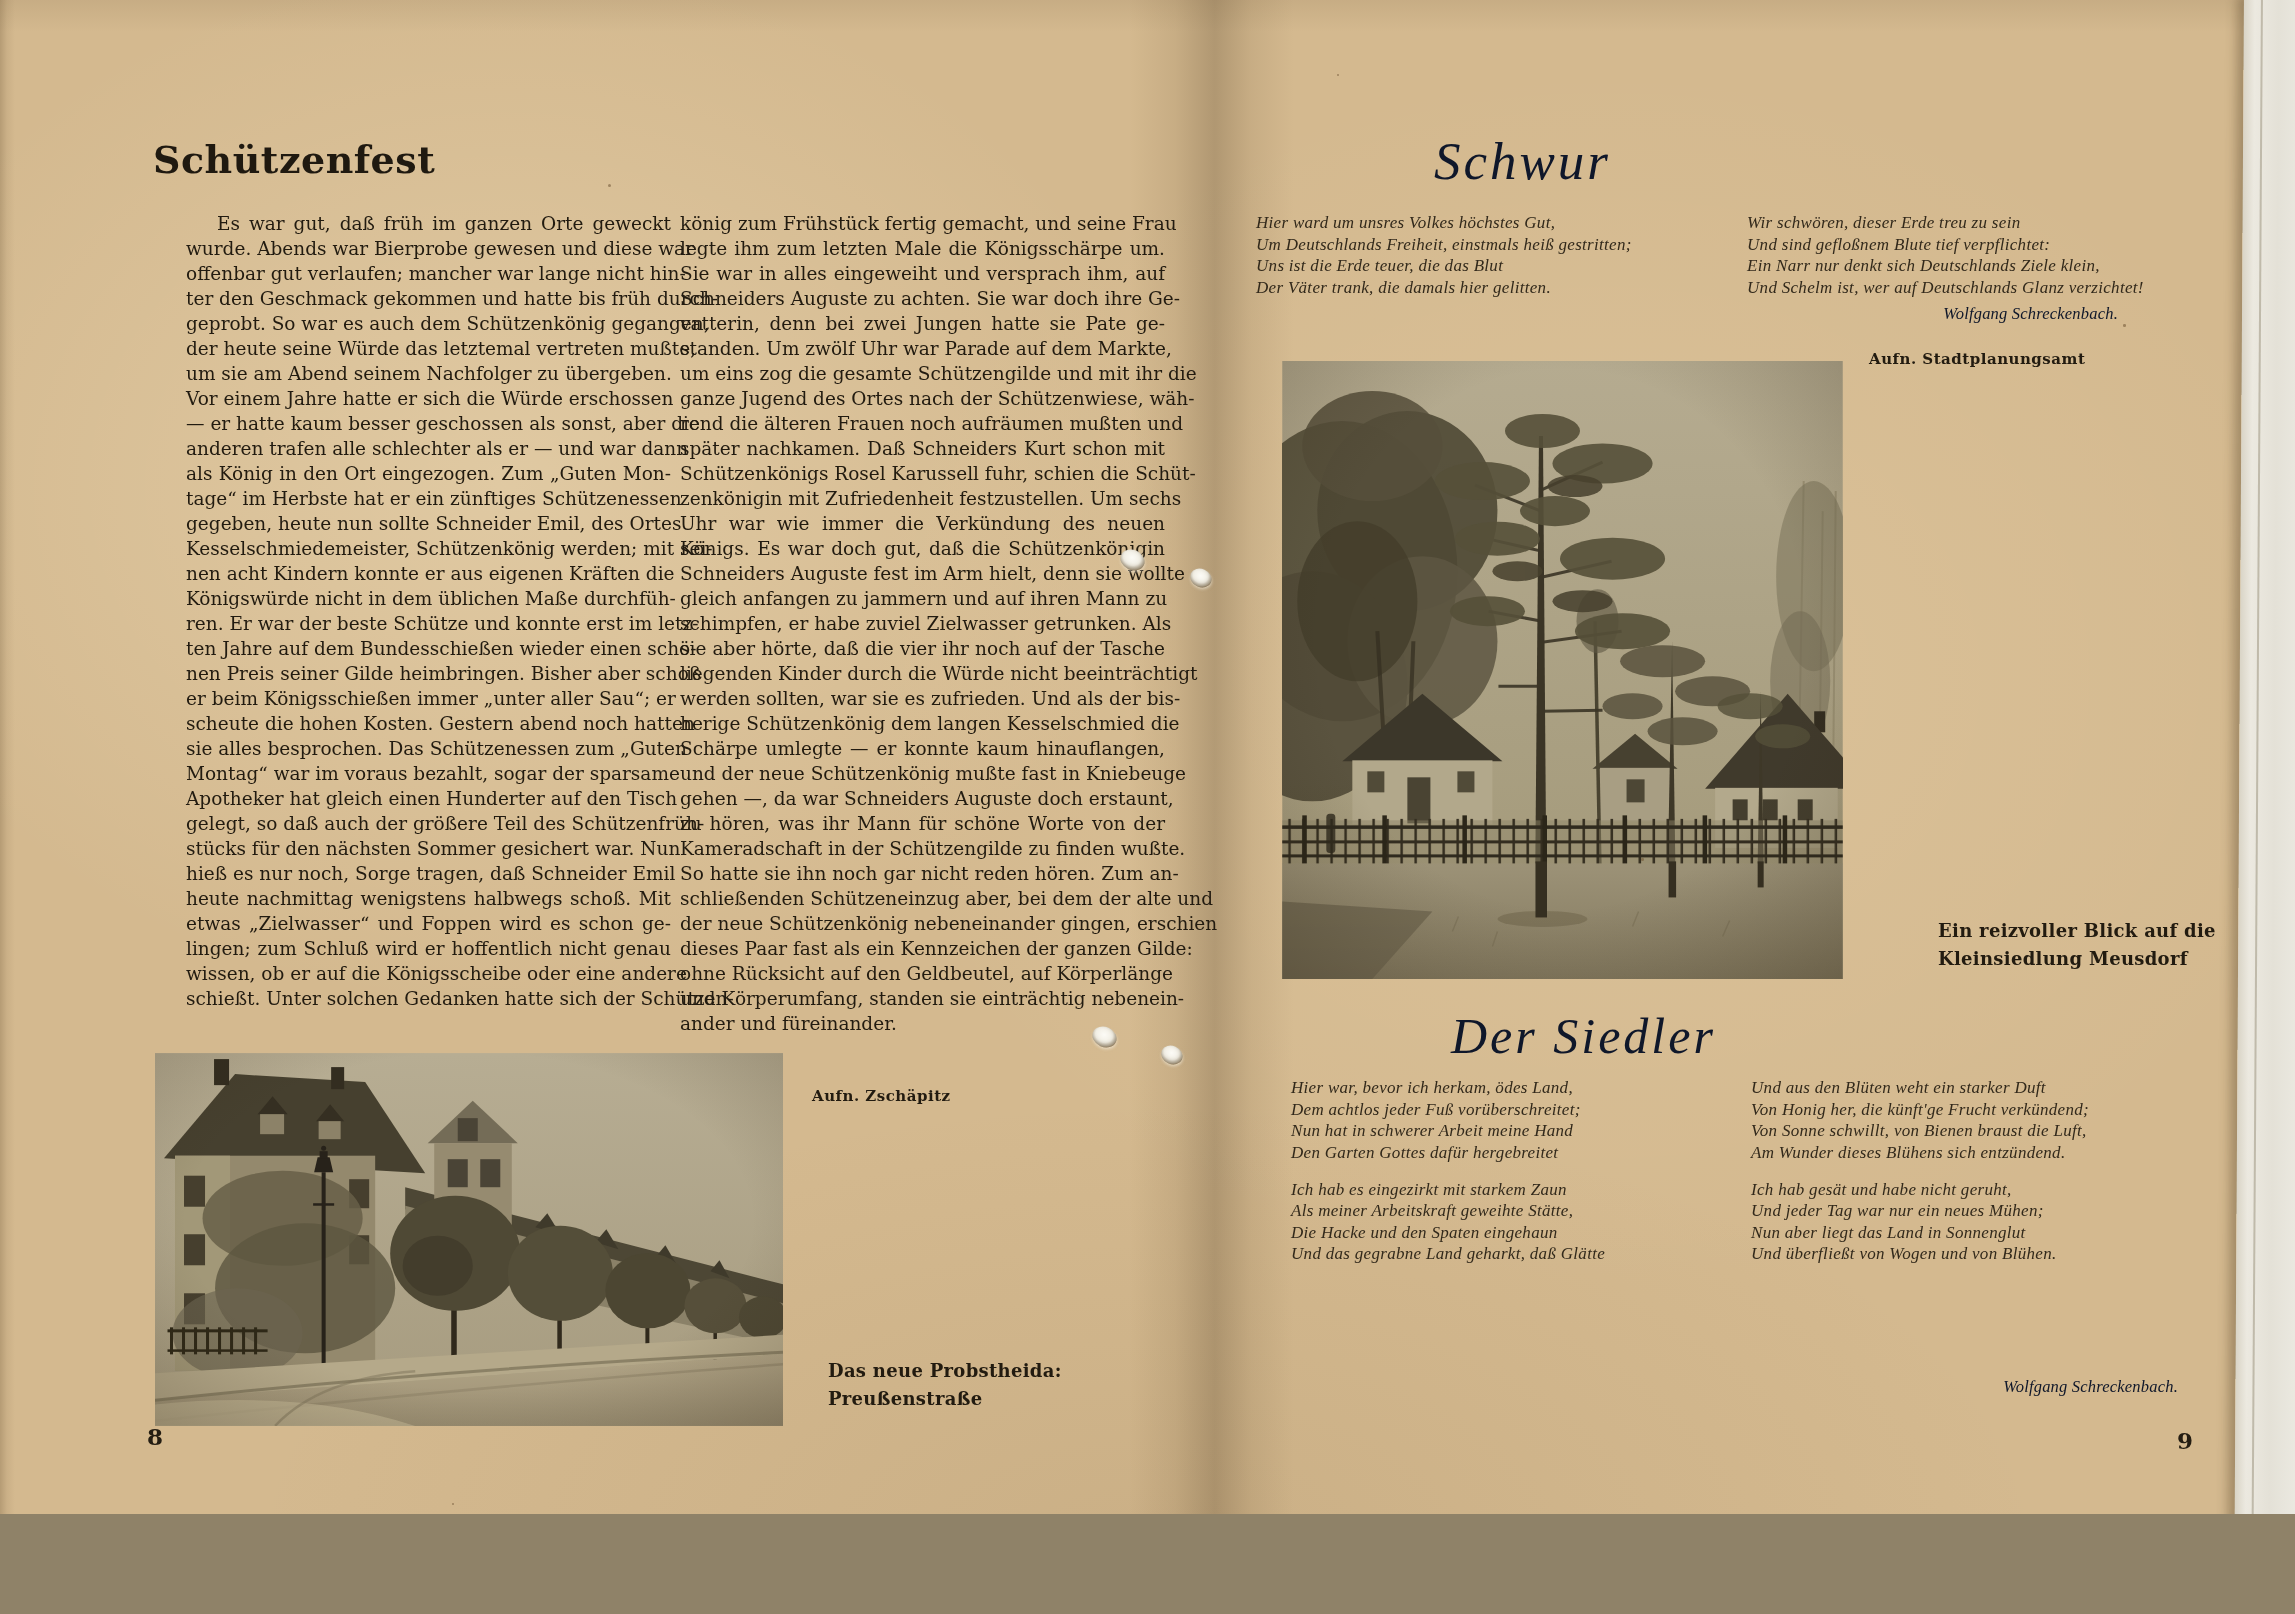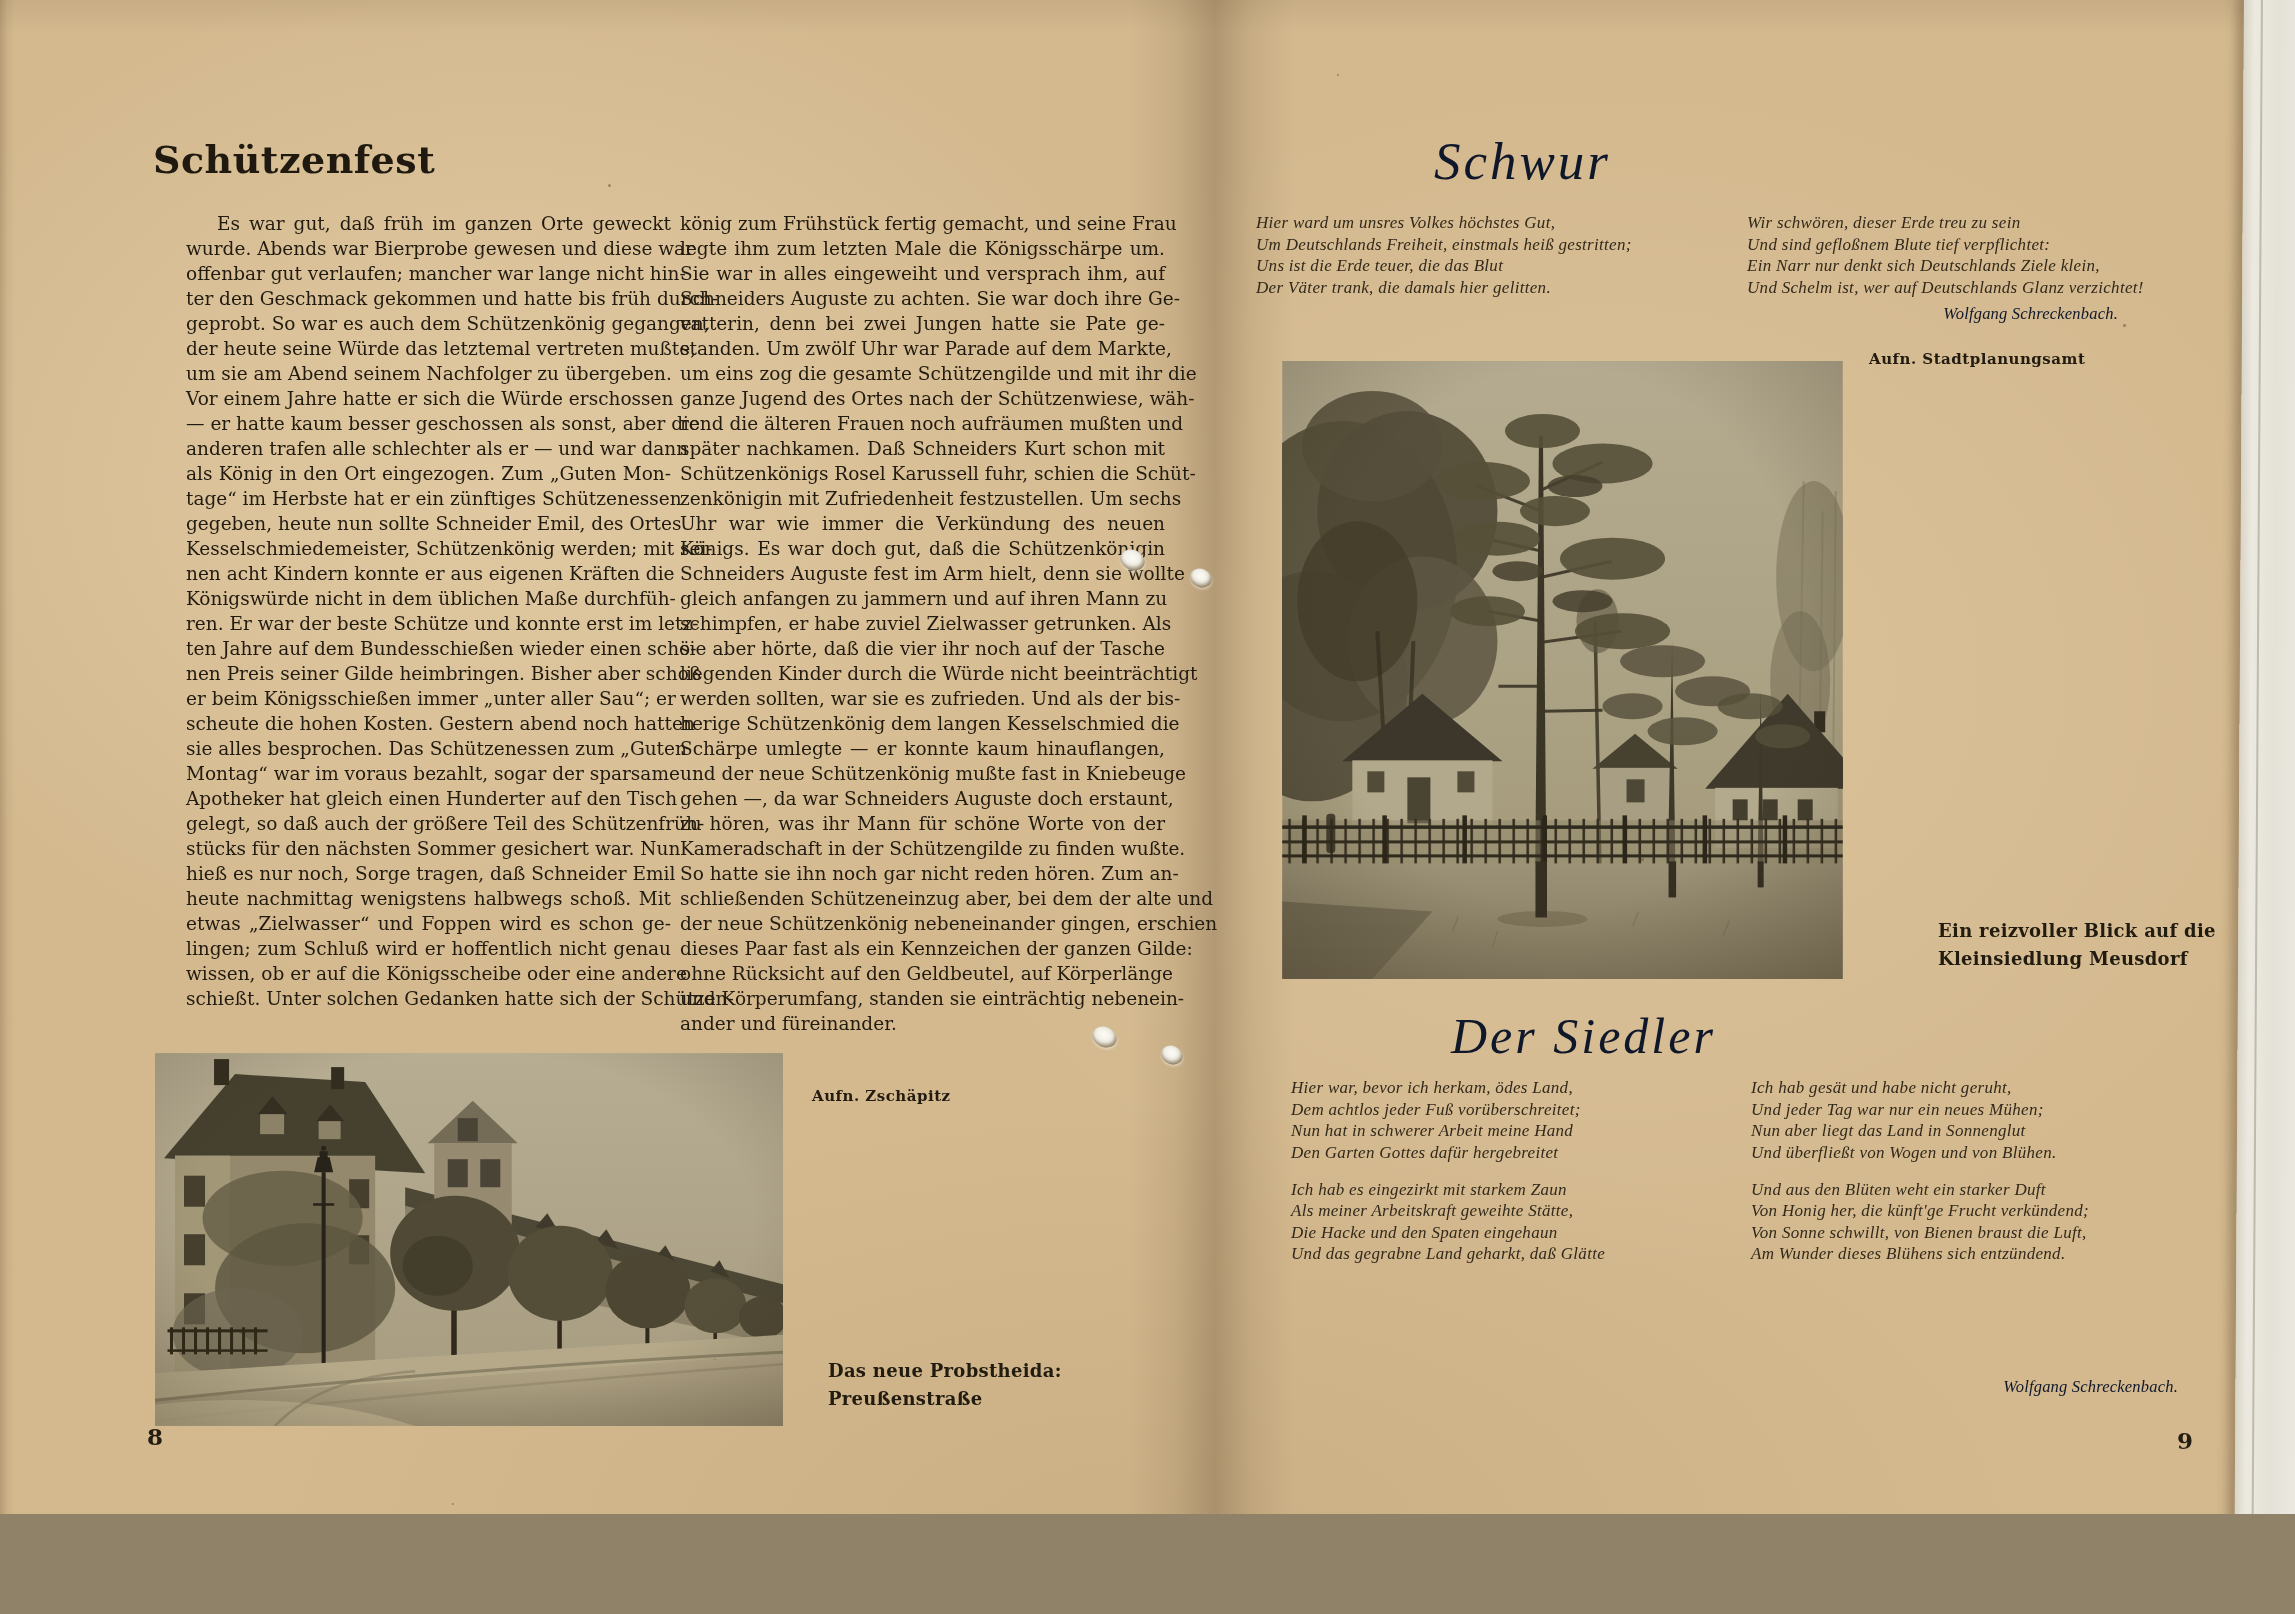--- a/index.html
+++ b/index.html
@@ -413,30 +413,30 @@
         <div class="stanza" data-name="stanza">
           <div class="line" data-name="poem-line">Ich hab es eingezirkt mit starkem Zaun</div>
           <div class="line" data-name="poem-line">Als meiner Arbeitskraft geweihte Stätte,</div>
           <div class="line" data-name="poem-line">Die Hacke und den Spaten eingehaun</div>
           <div class="line" data-name="poem-line">Und das gegrabne Land geharkt, daß Glätte</div>
         </div>
       </div>
 
     <div class="abs poem" style="left:1751px;top:1077px;width:501px;" data-name="poem-siedler-column-right">
         <div class="stanza" data-name="stanza">
+          <div class="line" data-name="poem-line">Und aus den Blüten weht ein starker Duft</div>
+          <div class="line" data-name="poem-line">Von Honig her, die künft'ge Frucht verkündend;</div>
+          <div class="line" data-name="poem-line">Von Sonne schwillt, von Bienen braust die Luft,</div>
+          <div class="line" data-name="poem-line">Am Wunder dieses Blühens sich entzündend.</div>
+        </div>
+        <div class="stanza" data-name="stanza">
           <div class="line" data-name="poem-line">Ich hab gesät und habe nicht geruht,</div>
           <div class="line" data-name="poem-line">Und jeder Tag war nur ein neues Mühen;</div>
           <div class="line" data-name="poem-line">Nun aber liegt das Land in Sonnenglut</div>
           <div class="line" data-name="poem-line">Und überfließt von Wogen und von Blühen.</div>
-        </div>
-        <div class="stanza" data-name="stanza">
-          <div class="line" data-name="poem-line">Und aus den Blüten weht ein starker Duft</div>
-          <div class="line" data-name="poem-line">Von Honig her, die künft'ge Frucht verkündend;</div>
-          <div class="line" data-name="poem-line">Von Sonne schwillt, von Bienen braust die Luft,</div>
-          <div class="line" data-name="poem-line">Am Wunder dieses Blühens sich entzündend.</div>
         </div>
       </div>
 
     <div class="abs attr" style="left:1662px;top:1377px;width:516px;" data-name="poem-siedler-attribution">Wolfgang Schreckenbach.</div>
 
     <div class="abs pagenum" style="left:2177px;top:1427px;" data-name="page-number-right">9</div>
   </div>
 
   <div class="hole h1" data-name="punch-hole"></div>
   <div class="hole h2" data-name="punch-hole"></div>

